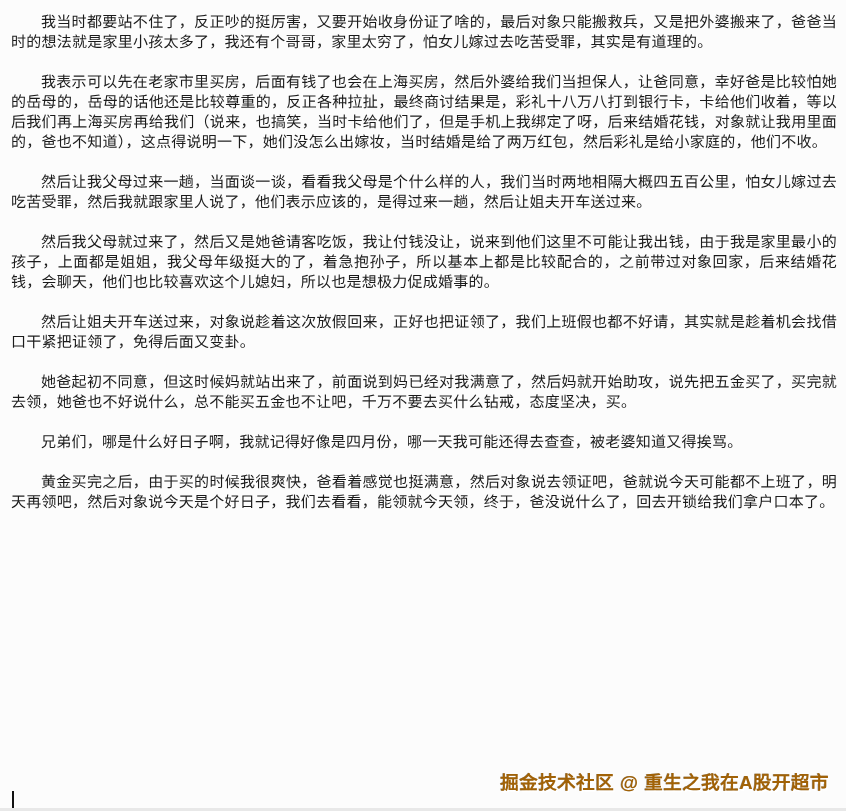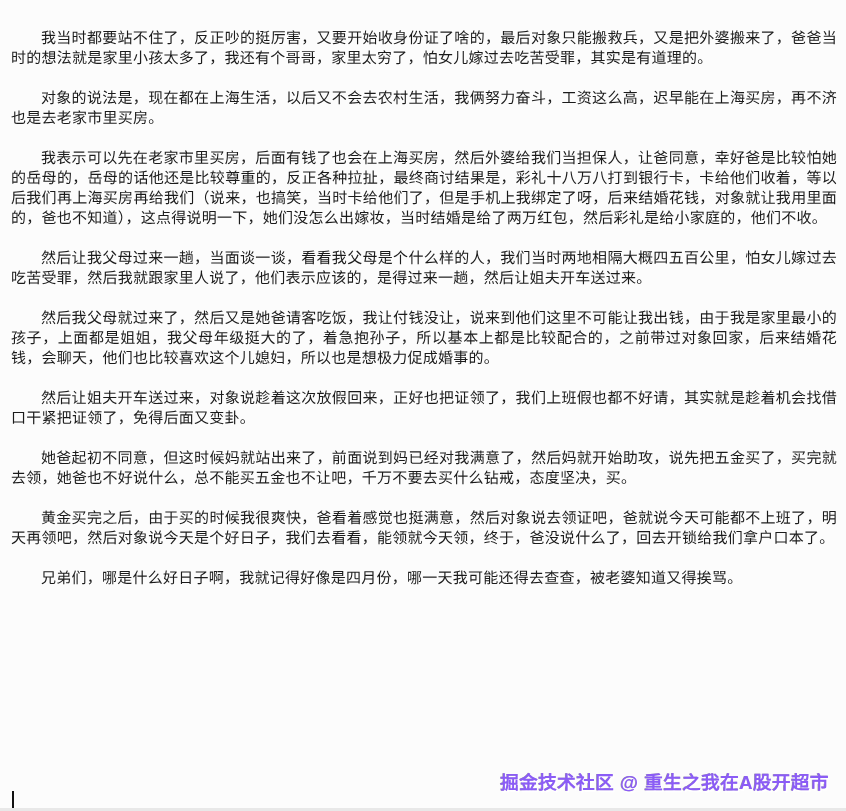--- a/index.html
+++ b/index.html
@@ -16,37 +16,37 @@
   }
   .article {
     position: absolute;
     top: 0;
     left: 0;
     width: 846px;
     padding: 12px 9px 0 11px;
     box-sizing: border-box;
   }
   .para {
-    margin: 16px 0 20px 0;
+    margin: 0 0 20px 0;
     font-size: 15px;
     line-height: 20px;
     letter-spacing: 0.25px;
     color: #1b1b1b;
     text-indent: 2em;
     text-align: justify;
     word-break: break-all;
   }
   .watermark {
     position: absolute;
     top: 768px;
     right: 17px;
     font-size: 18.5px;
     font-weight: bold;
     letter-spacing: 0.5px;
-    color: #8b5cf6;
+    color: #a16207;
     text-shadow: 1.5px 1.5px 1px #ffffff, -0.5px -0.5px 0 #9a9a9a;
     white-space: nowrap;
     user-select: none;
   }
   .caret {
     position: absolute;
     left: 12px;
     top: 791px;
     width: 2px;
     height: 17px;
@@ -59,27 +59,26 @@
     width: 846px;
     height: 3px;
     background: #e8e8e8;
   }
 </style>
 </head>
 <body>
 
 <main class="article">
   <p class="para">我当时都要站不住了，反正吵的挺厉害，又要开始收身份证了啥的，最后对象只能搬救兵，又是把外婆搬来了，爸爸当时的想法就是家里小孩太多了，我还有个哥哥，家里太穷了，怕女儿嫁过去吃苦受罪，其实是有道理的。</p>
-  <p class="para">对象的说法是，现在都在上海生活，以后又不会去农村生活，我俩努力奋斗，工资这么高，迟早能在上海买房，再不济也是去老家市里买房。</p>
   <p class="para">我表示可以先在老家市里买房，后面有钱了也会在上海买房，然后外婆给我们当担保人，让爸同意，幸好爸是比较怕她的岳母的，岳母的话他还是比较尊重的，反正各种拉扯，最终商讨结果是，彩礼十八万八打到银行卡，卡给他们收着，等以后我们再上海买房再给我们（说来，也搞笑，当时卡给他们了，但是手机上我绑定了呀，后来结婚花钱，对象就让我用里面的，爸也不知道），这点得说明一下，她们没怎么出嫁妆，当时结婚是给了两万红包，然后彩礼是给小家庭的，他们不收。</p>
   <p class="para">然后让我父母过来一趟，当面谈一谈，看看我父母是个什么样的人，我们当时两地相隔大概四五百公里，怕女儿嫁过去吃苦受罪，然后我就跟家里人说了，他们表示应该的，是得过来一趟，然后让姐夫开车送过来。</p>
   <p class="para">然后我父母就过来了，然后又是她爸请客吃饭，我让付钱没让，说来到他们这里不可能让我出钱，由于我是家里最小的孩子，上面都是姐姐，我父母年级挺大的了，着急抱孙子，所以基本上都是比较配合的，之前带过对象回家，后来结婚花钱，会聊天，他们也比较喜欢这个儿媳妇，所以也是想极力促成婚事的。</p>
   <p class="para">然后让姐夫开车送过来，对象说趁着这次放假回来，正好也把证领了，我们上班假也都不好请，其实就是趁着机会找借口干紧把证领了，免得后面又变卦。</p>
   <p class="para">她爸起初不同意，但这时候妈就站出来了，前面说到妈已经对我满意了，然后妈就开始助攻，说先把五金买了，买完就去领，她爸也不好说什么，总不能买五金也不让吧，千万不要去买什么钻戒，态度坚决，买。</p>
+  <p class="para">兄弟们，哪是什么好日子啊，我就记得好像是四月份，哪一天我可能还得去查查，被老婆知道又得挨骂。</p>
   <p class="para">黄金买完之后，由于买的时候我很爽快，爸看着感觉也挺满意，然后对象说去领证吧，爸就说今天可能都不上班了，明天再领吧，然后对象说今天是个好日子，我们去看看，能领就今天领，终于，爸没说什么了，回去开锁给我们拿户口本了。</p>
-  <p class="para">兄弟们，哪是什么好日子啊，我就记得好像是四月份，哪一天我可能还得去查查，被老婆知道又得挨骂。</p>
 </main>
 
 <div class="watermark">掘金技术社区 @ 重生之我在A股开超市</div>
 
 <div class="caret"></div>
 
 <div class="bottom-strip"></div>
 
 </body></html>

